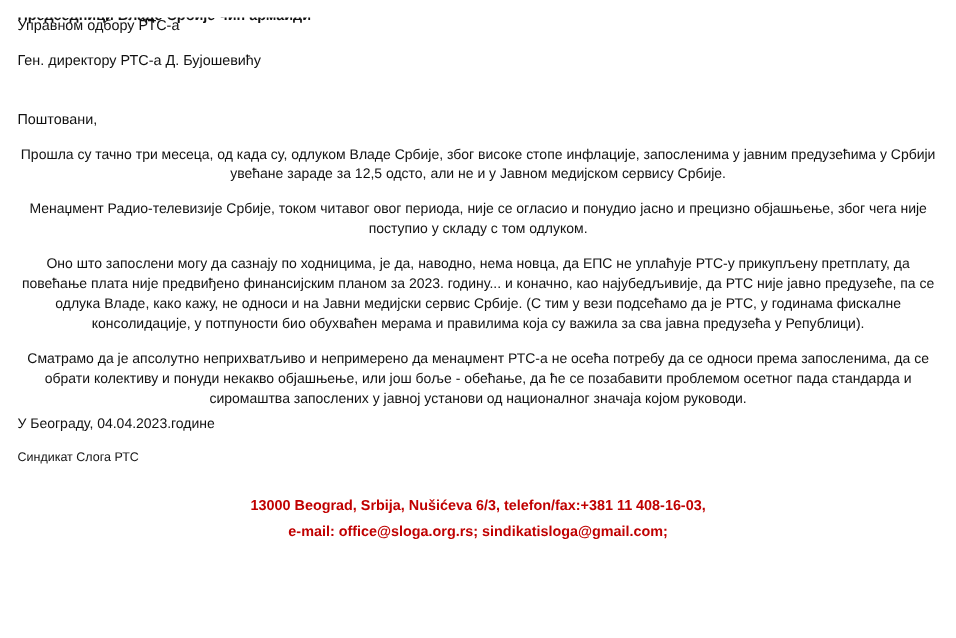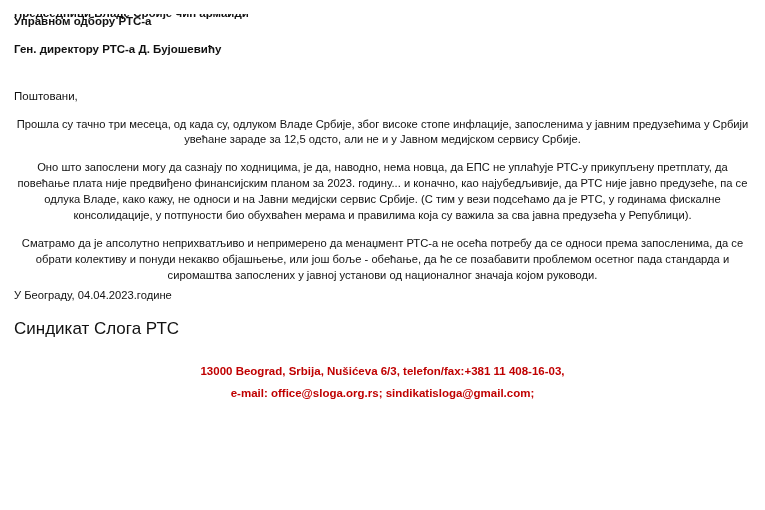--- a/index.html
+++ b/index.html
@@ -34,21 +34,21 @@
     position: absolute;
     top: -7px;
     left: 0;
     font-size: 11.5px;
     font-weight: bold;
     color: #111;
     white-space: nowrap;
   }
   .addressee {
     font-size: 11.5px;
-    font-weight: bold;
+    font-weight: normal;
     color: #111;
     line-height: 1.35;
   }
   .addr-1 { margin-top: 14px; }
   .addr-2 { margin-top: 12px; }
   .salutation {
     margin-top: 32px;
     font-size: 11.5px;
     color: #111;
     line-height: 1.35;
@@ -62,21 +62,21 @@
     max-width: 737px;
   }
   .signoff {
     margin-top: 4px;
     font-size: 11.2px;
     line-height: 1.42;
     color: #111;
   }
   .signature {
     margin-top: 13px;
-    font-size: 17px;
+    font-size: 10px;
     line-height: 1.42;
     color: #111;
   }
   .footer {
     margin-top: 20px;
     text-align: center;
     color: #c00000;
     font-size: 11.5px;
     font-weight: bold;
     line-height: 1.9;
@@ -93,20 +93,21 @@
   <div class="clipped-top">
     <div class="txt">Председници Владе Србије чин армаиди</div>
   </div>
 
   <div class="addressee addr-1">Управном одбору РТС-а</div>
   <div class="addressee addr-2">Ген. директору РТС-а Д. Бујошевићу</div>
 
   <div class="salutation">Поштовани,</div>
 
   <div class="para">Прошла су тачно три месеца, од када су, одлуком Владе Србије, због високе стопе инфлације, запосленима у јавним предузећима у Србији увећане зараде за 12,5 одсто, али не и у Јавном медијском сервису Србије.</div>
+  <div class="para">Менаџмент Радио-телевизије Србије, током читавог овог периода, није се огласио и понудио јасно и прецизно објашњење, због чега није поступио у складу с том одлуком.</div>
   <div class="para">Оно што запослени могу да сазнају по ходницима, је да, наводно, нема новца, да ЕПС не уплаћује РТС-у прикупљену претплату, да повећање плата није предвиђено финансијским планом за 2023. годину... и коначно, као најубедљивије, да РТС није јавно предузеће, па се одлука Владе, како кажу, не односи и на Јавни медијски сервис Србије. (С тим у вези подсећамо да је РТС, у годинама фискалне консолидације, у потпуности био обухваћен мерама и правилима која су важила за сва јавна предузећа у Републици).</div>
   <div class="para">Сматрамо да је апсолутно неприхватљиво и непримерено да менаџмент РТС-а не осећа потребу да се односи према запосленима, да се обрати колективу и понуди некакво објашњење, или још боље - обећање, да ће се позабавити проблемом осетног пада стандарда и сиромаштва запослених у јавној установи од националног значаја којом руководи.</div>
 
   <div class="signoff">У Београду, 04.04.2023.године</div>
   <div class="signature">Синдикат Слога РТС</div>
 
   <div class="footer">
     <span class="line">13000 Beograd, Srbija, Nušićeva 6/3, telefon/fax:+381 11 408-16-03,</span>
     <span class="line">e-mail: office@sloga.org.rs; sindikatisloga@gmail.com;</span>
 

